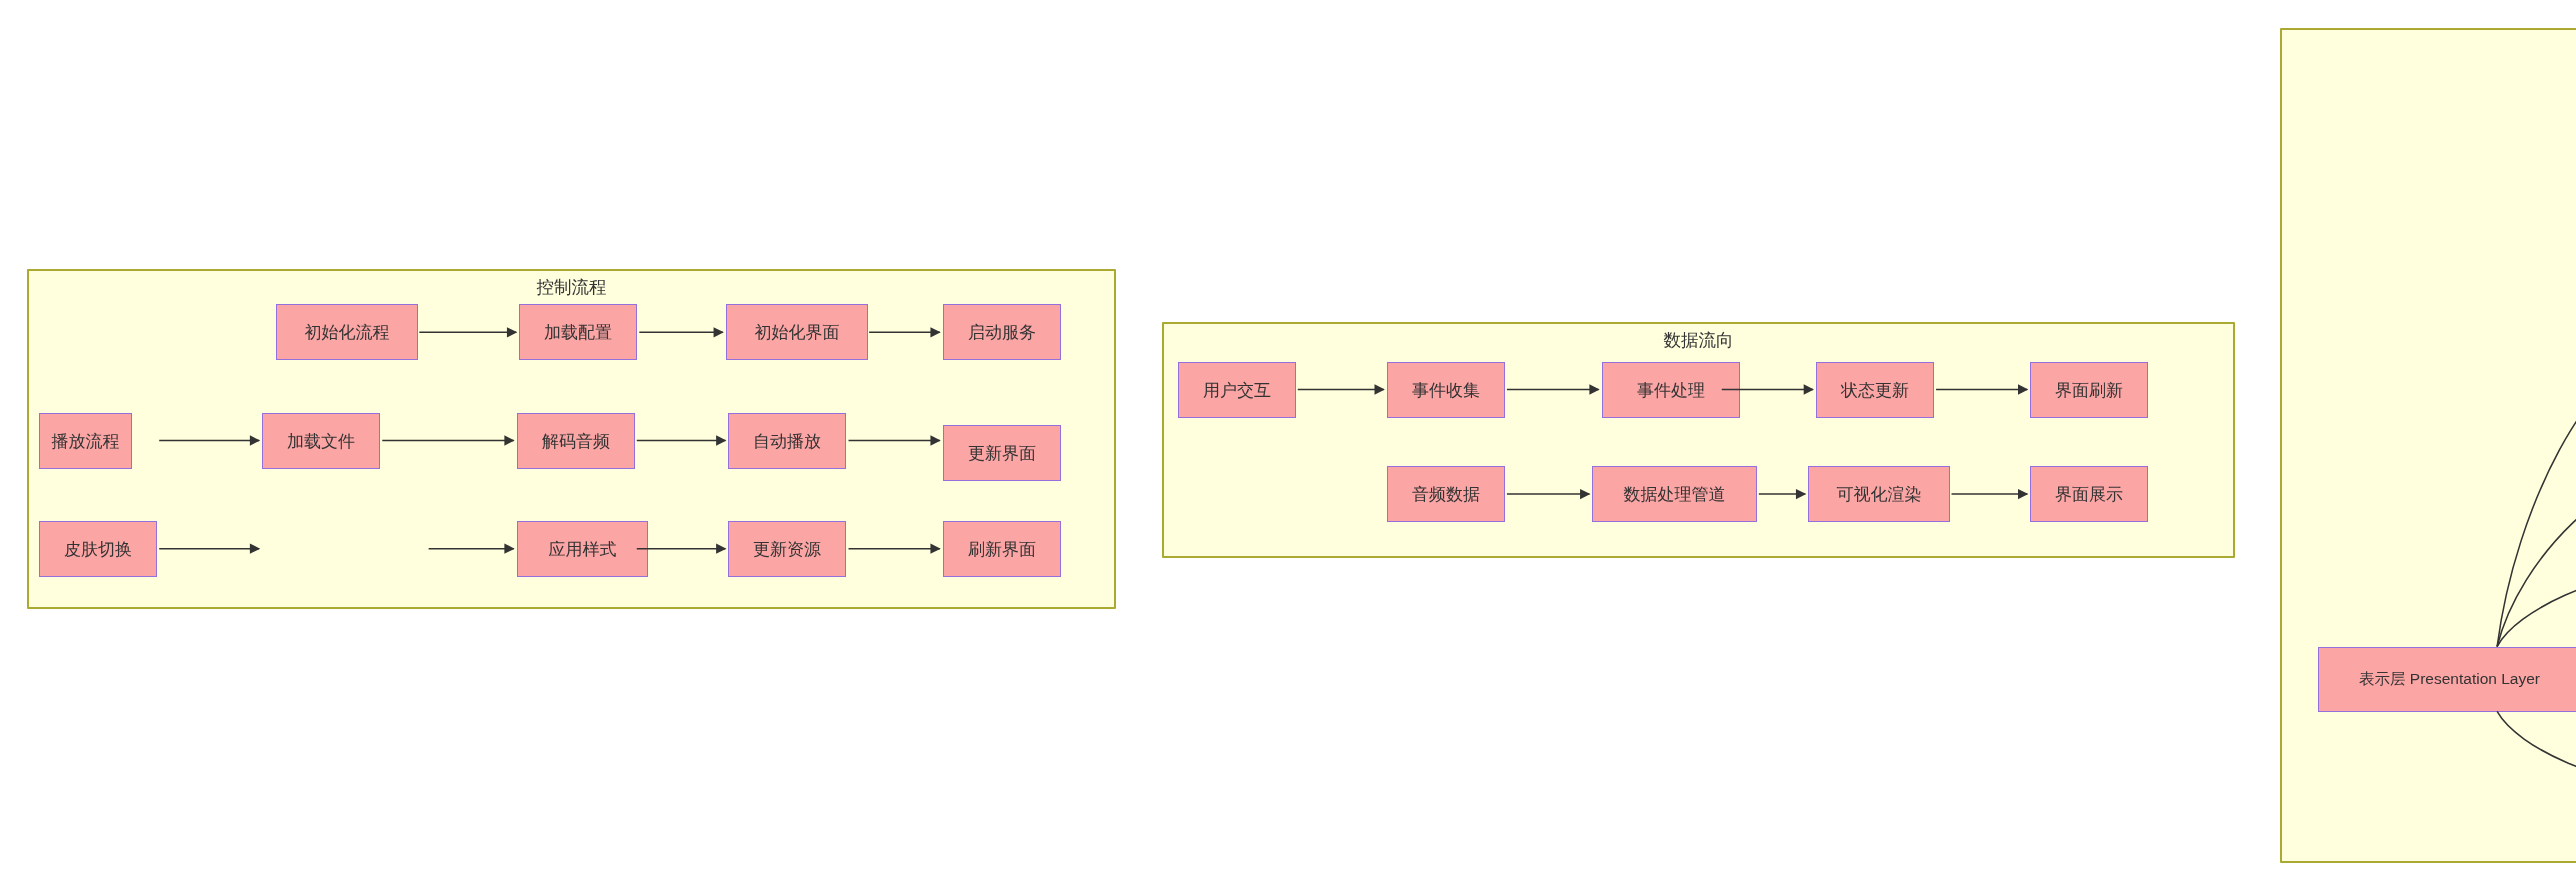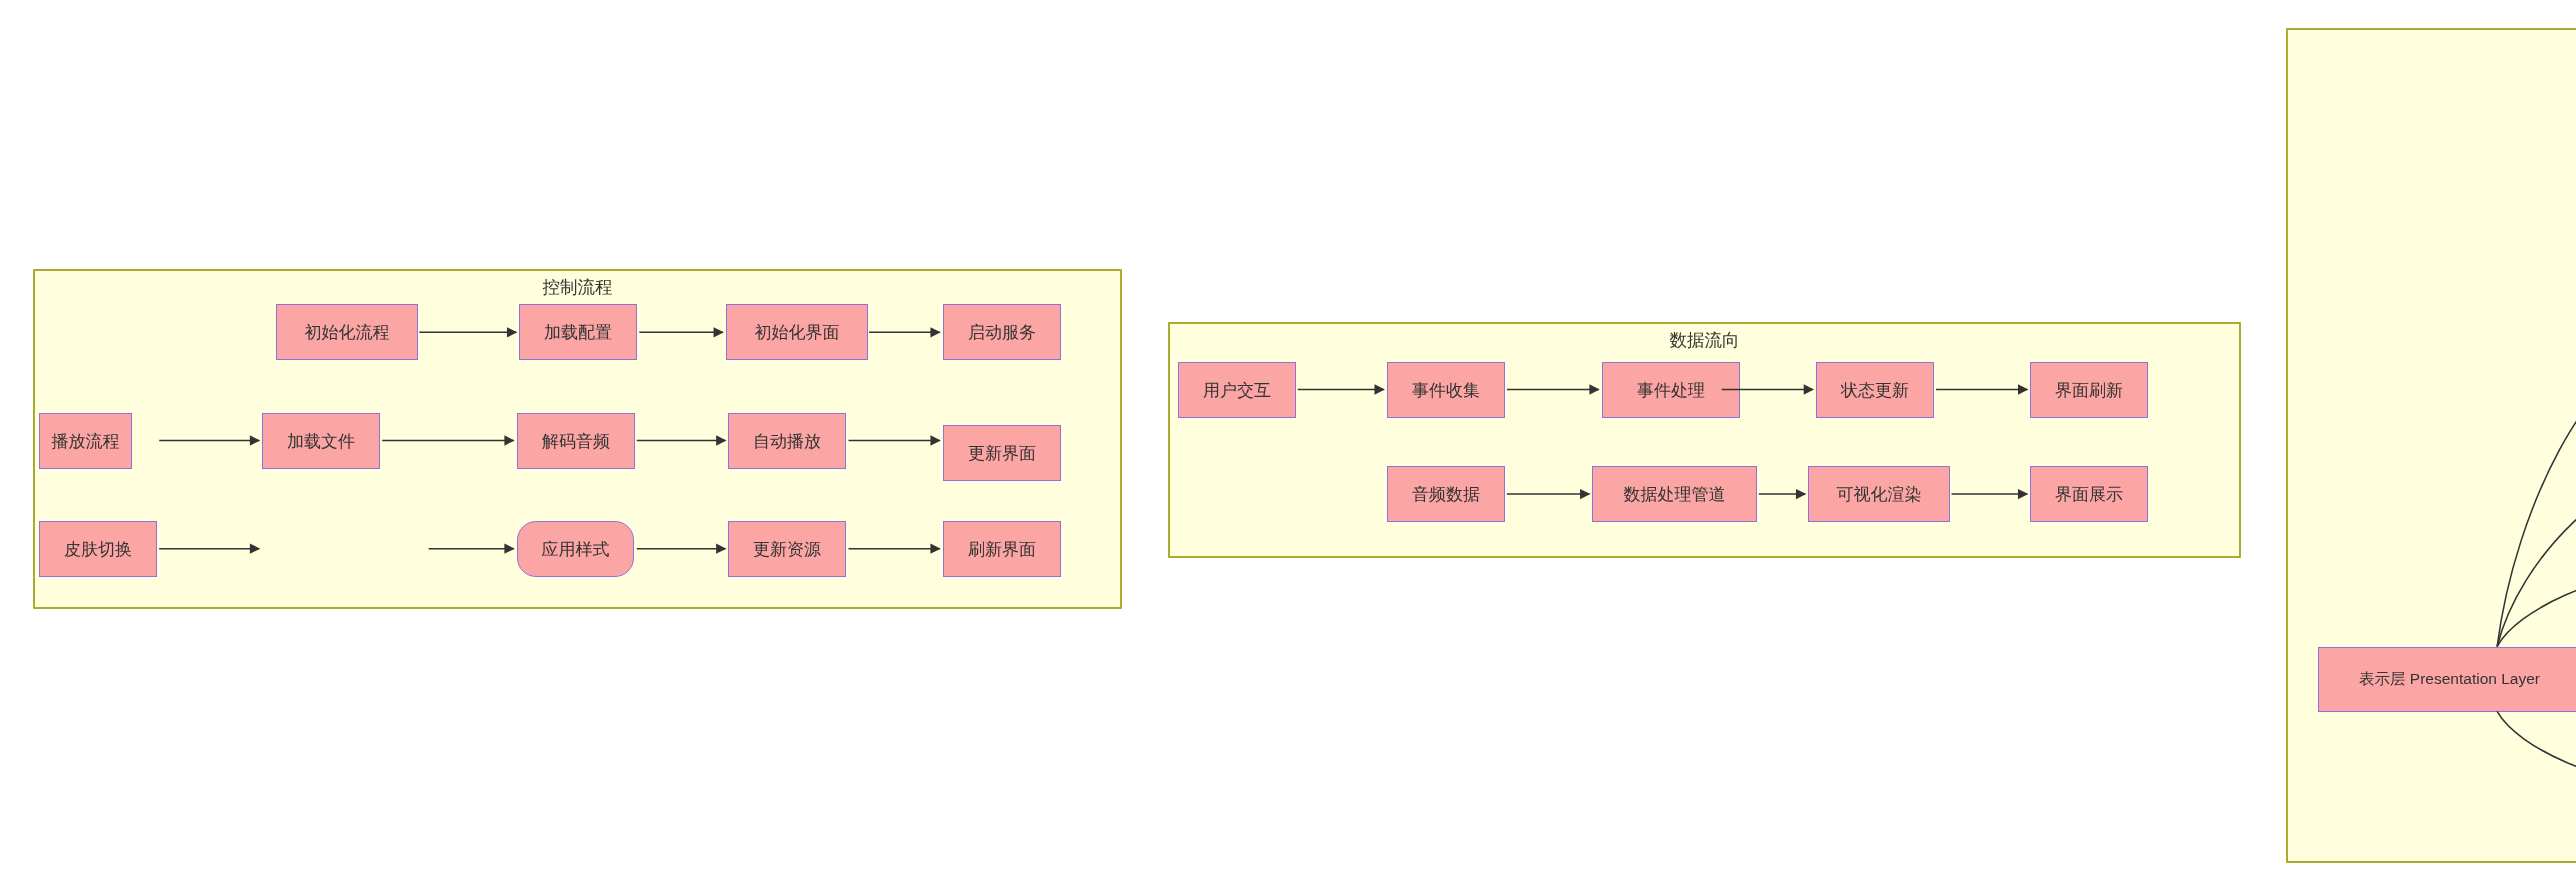--- a/index.html
+++ b/index.html
@@ -16,21 +16,20 @@
     height: 882px;
     overflow: hidden;
   }
   .panel {
     position: absolute;
     background: #ffffde;
     border: 2.1px solid #aaaa33;
     box-sizing: border-box;
     border-radius: 1px;
     z-index: 1;
-    margin-left: 6px;
   }
   .panel-title {
     position: absolute;
     top: 4.1px;
     left: 0;
     width: 100%;
     text-align: center;
     font-size: 17.5px;
     color: #333333;
     z-index: 2;
@@ -74,21 +73,21 @@
     <div class="node flow" style="left: 276px; top: 304px; width: 142px; height: 56px;">初始化流程</div>
     <div class="node flow" style="left: 519px; top: 304px; width: 118px; height: 56px;">加载配置</div>
     <div class="node flow" style="left: 726px; top: 304px; width: 142px; height: 56px;">初始化界面</div>
     <div class="node flow" style="left: 943px; top: 304px; width: 118px; height: 56px;">启动服务</div>
     <div class="node flow" style="left: 39px; top: 413px; width: 93px; height: 56px;">播放流程</div>
     <div class="node flow" style="left: 262px; top: 413px; width: 118px; height: 56px;">加载文件</div>
     <div class="node flow" style="left: 517px; top: 413px; width: 118px; height: 56px;">解码音频</div>
     <div class="node flow" style="left: 728px; top: 413px; width: 118px; height: 56px;">自动播放</div>
     <div class="node flow" style="left: 943px; top: 413px; width: 118px; height: 56px; margin-top: 12px;">更新界面</div>
     <div class="node flow" style="left: 39px; top: 521px; width: 118px; height: 56px;">皮肤切换</div>
-    <div class="node flow" style="left: 517px; top: 521px; width: 117px; height: 56px; border-radius: 19px;">应用样式</div>
+    <div class="node flow" style="left: 517px; top: 521px; width: 131px; height: 56px;">应用样式</div>
     <div class="node flow" style="left: 728px; top: 521px; width: 118px; height: 56px;">更新资源</div>
     <div class="node flow" style="left: 943px; top: 521px; width: 118px; height: 56px;">刷新界面</div>
     <div class="node flow" style="left: 1178px; top: 362px; width: 118px; height: 56px;">用户交互</div>
     <div class="node flow" style="left: 1387px; top: 362px; width: 118px; height: 56px;">事件收集</div>
     <div class="node flow" style="left: 1602px; top: 362px; width: 138px; height: 56px;">事件处理</div>
     <div class="node flow" style="left: 1816px; top: 362px; width: 118px; height: 56px;">状态更新</div>
     <div class="node flow" style="left: 2030px; top: 362px; width: 118px; height: 56px;">界面刷新</div>
     <div class="node flow" style="left: 1387px; top: 466px; width: 118px; height: 56px;">音频数据</div>
     <div class="node flow" style="left: 1592px; top: 466px; width: 165px; height: 56px;">数据处理管道</div>
     <div class="node flow" style="left: 1808px; top: 466px; width: 142px; height: 56px;">可视化渲染</div>

